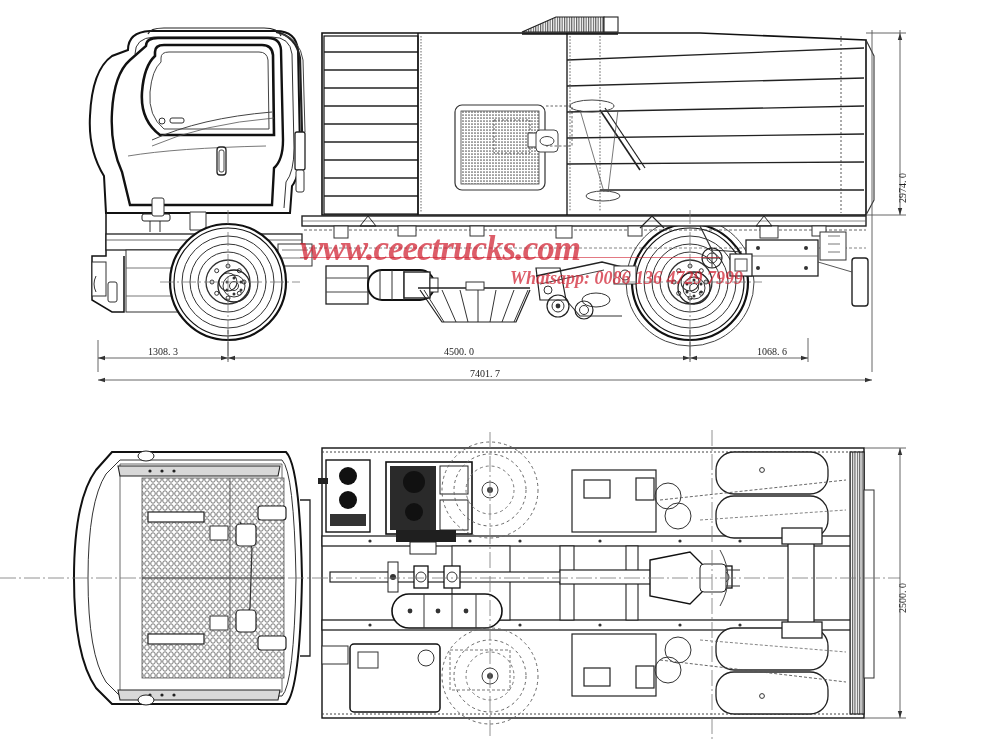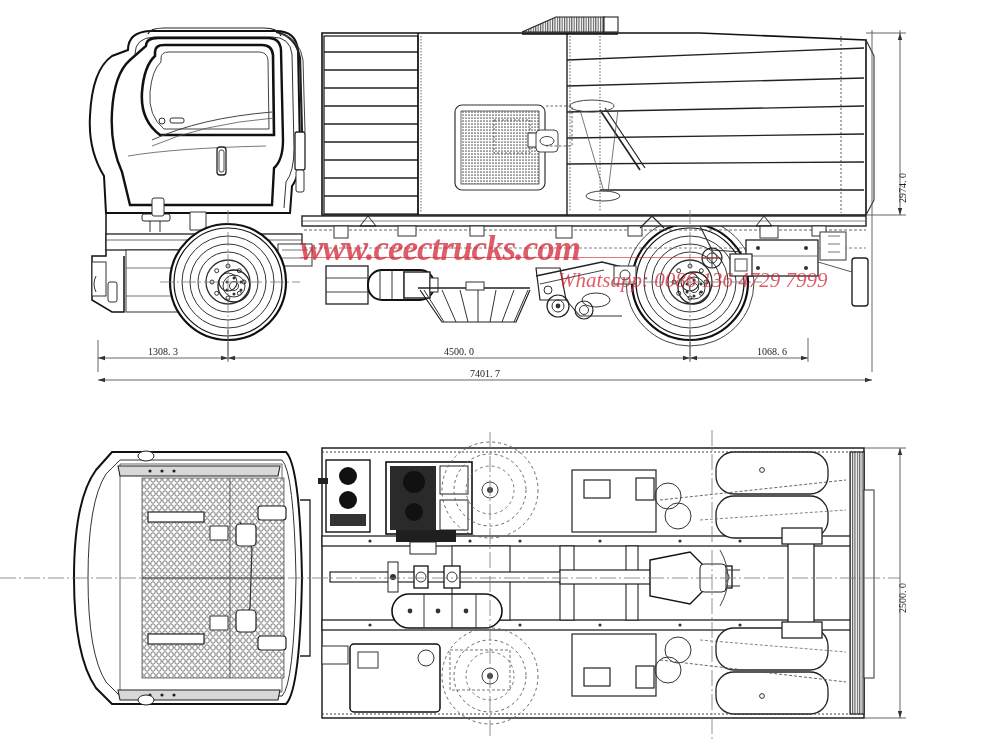--- a/index.html
+++ b/index.html
@@ -5,22 +5,22 @@
   html,body{margin:0;padding:0;background:#ffffff;}
   body{width:1000px;height:750px;overflow:hidden;
        font-family:"Liberation Serif",serif;color:#1a1a1a;}
   #stage{position:relative;width:1000px;height:750px;background:#fff;}
   svg{display:block;position:absolute;top:0;left:0;}
   .wm{position:absolute;pointer-events:none;}
   .wm1{left:300px;top:229px;width:420px;font-family:"Liberation Serif",serif;
        font-weight:bold;font-style:italic;font-size:35px;letter-spacing:-1px;
        color:#d02030;opacity:.72;white-space:nowrap;}
   .wm2{left:510px;top:268px;font-family:"Liberation Serif",serif;
-       font-weight:normal;font-style:italic;font-size:21px;
-       color:#d02030;opacity:.72;white-space:nowrap;margin-left:48px;}
+       font-weight:bold;font-style:italic;font-size:18px;
+       color:#d02030;opacity:.72;white-space:nowrap;}
   .wmline{position:absolute;background:#d02030;opacity:.6;height:1px;}
   .dim{font-family:"Liberation Serif",serif;font-size:10px;fill:#222;}
 </style>
 </head>
 <body>
 
 <div id="stage">
 
 <svg width="1000" height="750" viewBox="0 0 1000 750">
   <defs>

